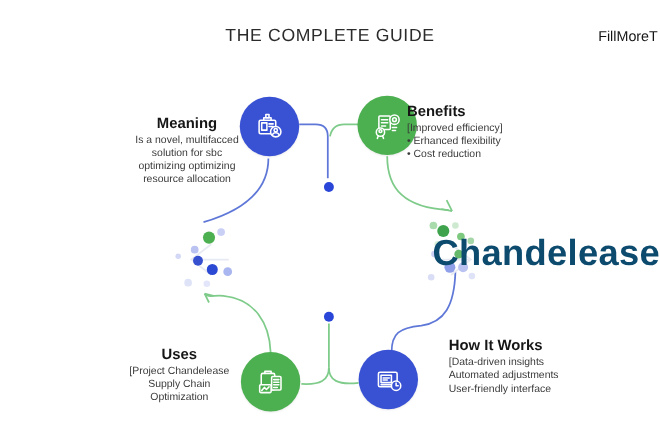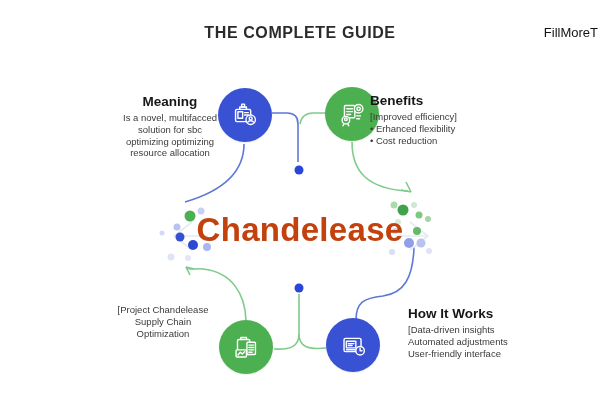--- a/index.html
+++ b/index.html
@@ -3,42 +3,42 @@
 <meta charset="utf-8">
 <style>
   html,body{margin:0;padding:0;background:#ffffff;}
   #canvas{
     position:relative;width:600px;height:400px;background:#ffffff;overflow:hidden;
     font-family:"Liberation Sans","DejaVu Sans",sans-serif;
   }
   .abs{position:absolute;}
   .top-title{
     left:0;right:0;top:24px;text-align:center;
-    font-size:16px;font-weight:700;letter-spacing:.6px;color:#2b2b2b;
+    font-size:16px;font-weight:400;letter-spacing:.6px;color:#2b2b2b;
   }
   .brand{
     top:25px;right:2px;font-size:13px;font-weight:400;color:#141414;
   }
   .center-title{
-    left:0;right:0;top:211px;text-align:center;
-    font-size:33px;font-weight:700;color:#c2410c;letter-spacing:.3px;
+    left:0;right:0;top:211px;text-align:right;
+    font-size:33px;font-weight:700;color:#0c4a6e;letter-spacing:.3px;
   }
   .layer{left:0;top:0;}
   .badge{
     position:absolute;width:54px;height:54px;border-radius:50%;
     display:flex;align-items:center;justify-content:center;
     box-shadow:0 1px 2px rgba(0,0,0,.08);
   }
   .badge.blue{background:#3951d3;}
   .badge.green{background:#4caf50;}
   .badge svg{stroke:#ffffff;fill:none;stroke-width:1.5;stroke-linecap:round;stroke-linejoin:round;}
   .sec{position:absolute;}
   .sec-title{font-size:13.5px;font-weight:700;color:#161616;margin-bottom:3px;}
   .sec-line{font-size:9.5px;line-height:11.8px;color:#3a3a3a;}
-  .t-center{text-align:center;}
+  .t-center{text-align:center;margin-top:10px;}
   .t-left{text-align:left;}
 </style>
 </head>
 <body>
 
 <div id="canvas">
 
   <div class="abs top-title">THE COMPLETE GUIDE</div>
   <div class="abs brand">FillMoreT</div>
 
@@ -154,20 +154,21 @@
   <div class="sec t-left" style="left:370px;top:93px;width:140px;">
     <div class="sec-title">Benefits</div>
     <div class="sec-line">[Improved efficiency]</div>
     <div class="sec-line">• Erhanced flexibility</div>
     <div class="sec-line">• Cost reduction</div>
   </div>
 
   <div class="abs center-title">Chandelease</div>
 
   <div class="sec t-center" style="left:88px;top:304px;width:150px;">
+    <div class="sec-title">Uses</div>
     <div class="sec-line">[Project Chandelease</div>
     <div class="sec-line">Supply Chain</div>
     <div class="sec-line">Optimization</div>
   </div>
 
   <div class="sec t-left" style="left:408px;top:306px;width:150px;">
     <div class="sec-title">How It Works</div>
     <div class="sec-line">[Data-driven insights</div>
     <div class="sec-line">Automated adjustments</div>
     <div class="sec-line">User-friendly interface</div>

